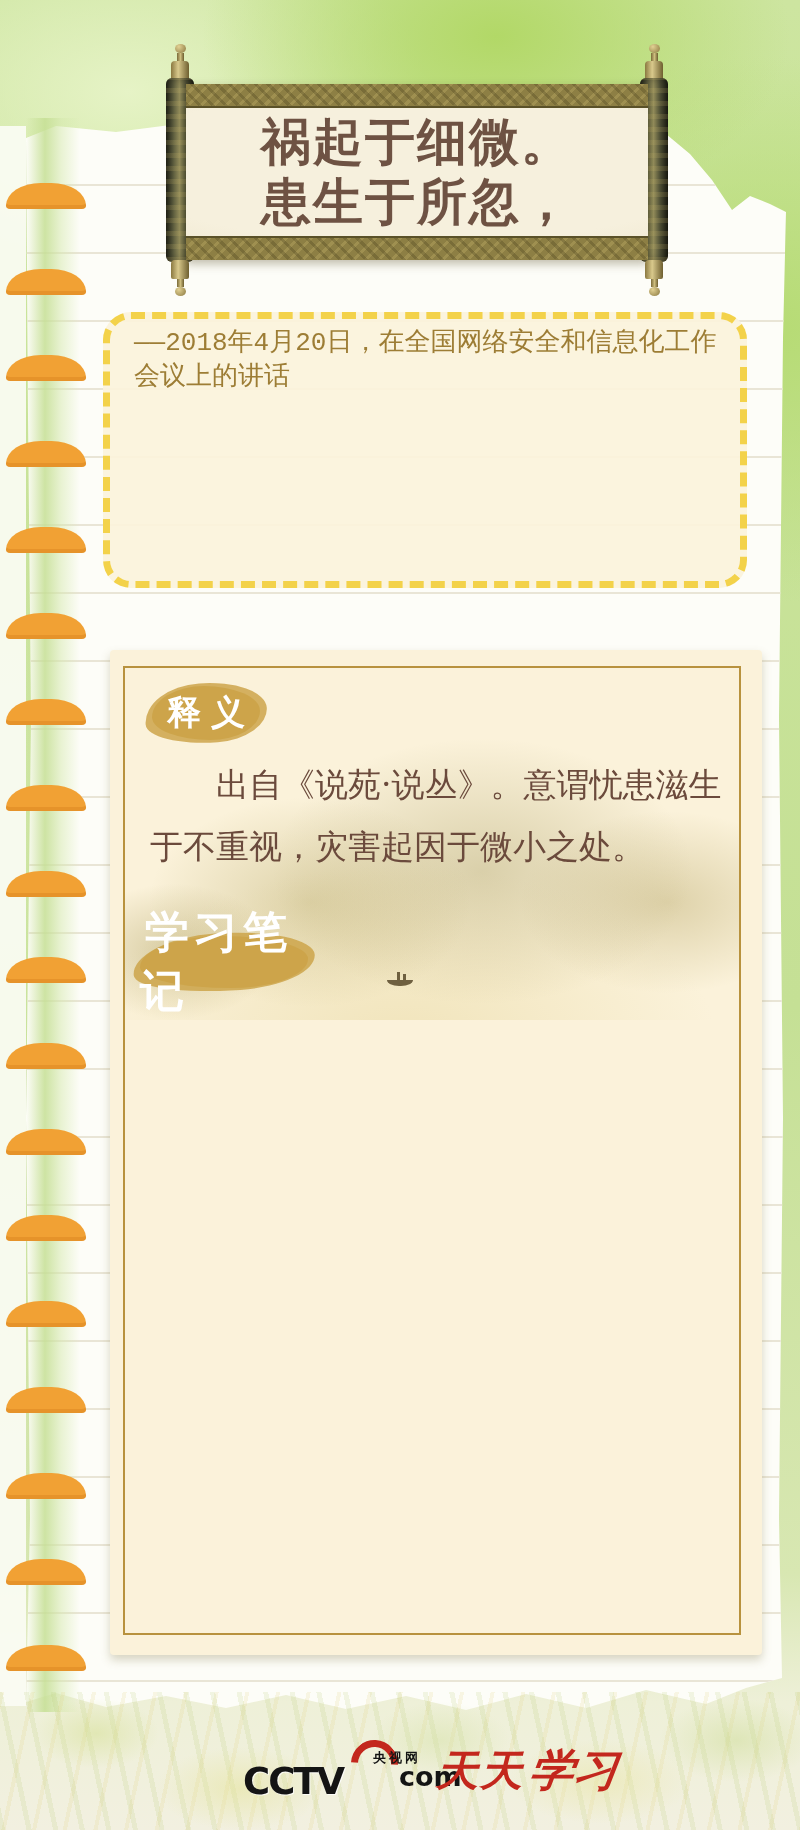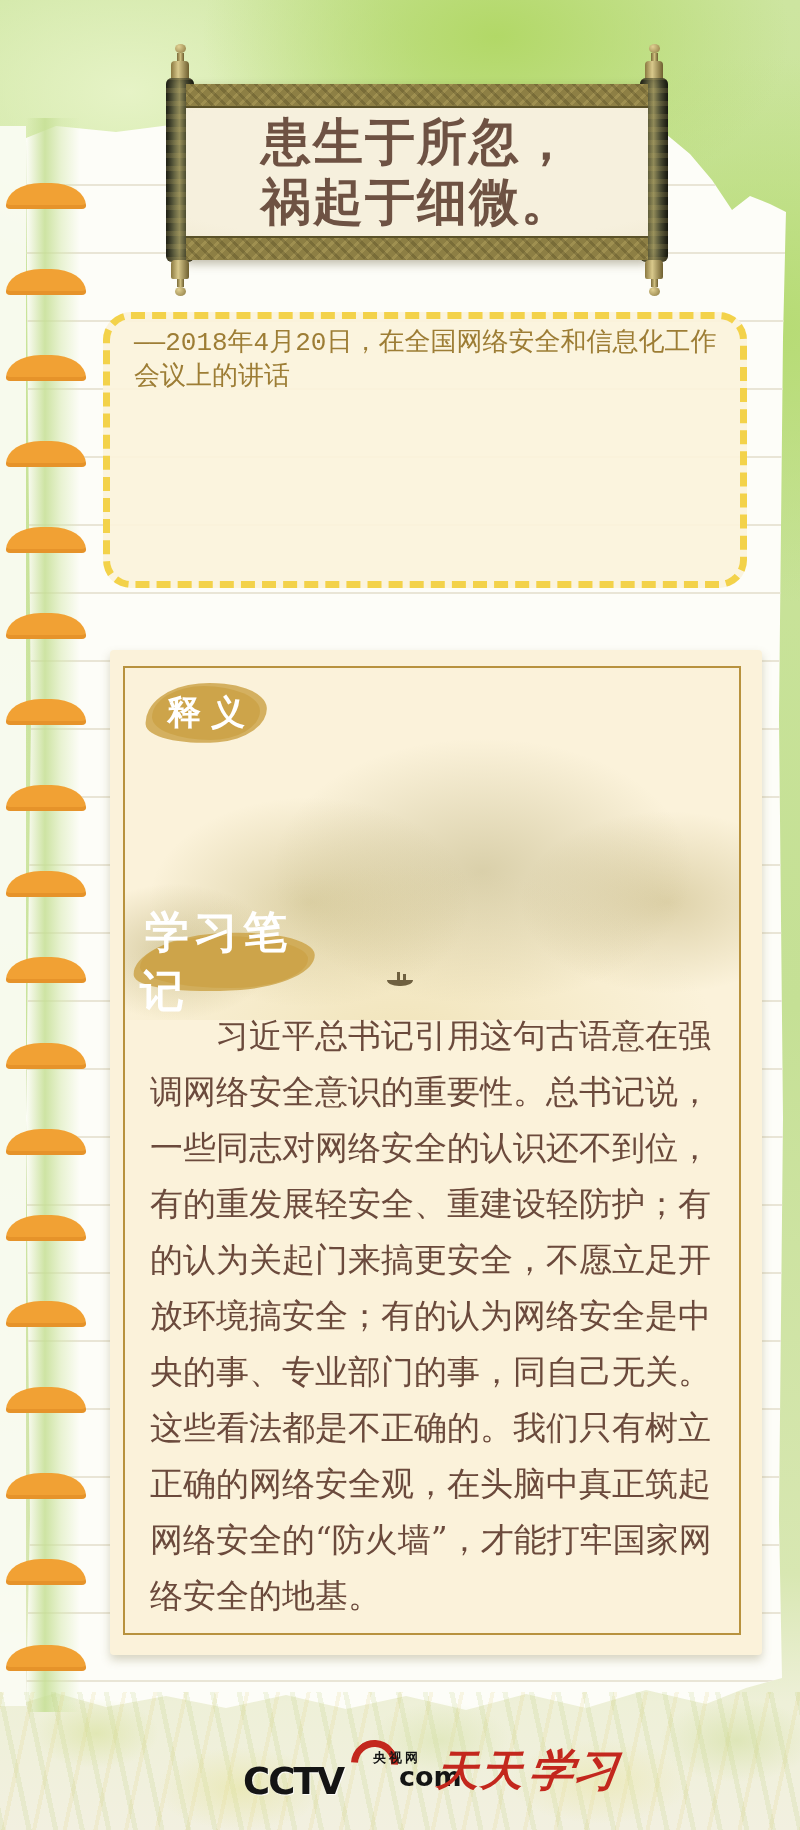--- a/index.html
+++ b/index.html
@@ -156,22 +156,22 @@
   <div class="finial f-tr">
       <div class="knob"></div>
       <div class="stem"></div>
       <div class="cap"></div>
     </div>
   <div class="roller r-l"></div>
   <div class="roller r-r"></div>
   <div class="scroll-body">
     <div class="band b-top"></div>
     <div class="parchment">
+      <div class="scroll-title">祸起于细微。</div>
       <div class="scroll-title">患生于所忽，</div>
-      <div class="scroll-title">祸起于细微。</div>
     </div>
     <div class="band b-bot"></div>
   </div>
   <div class="finial f-b f-bl">
       <div class="knob"></div>
       <div class="stem"></div>
       <div class="cap"></div>
     </div>
   <div class="finial f-b f-br">
       <div class="knob"></div>
@@ -185,24 +185,24 @@
 </div>
 
 <div class="card">
   <div class="mountains">
     <div class="boat"></div>
   </div>
   <div class="card-frame"></div>
   <div class="badge badge1">
     <span>释义</span>
   </div>
+  <p class="body-text sec1">出自《说苑·说丛》。意谓忧患滋生于不重视，灾害起因于微小之处。</p>
   <div class="badge badge2">
     <span>学习笔记</span>
   </div>
-  <p class="body-text sec2">习近平总书记引用这句古语意在强调网络安全意识的重要性。总书记说，一些同志对网络安全的认识还不到位，有的重发展轻安全、重建设轻防护；有的认为关起门来搞更安全，不愿立足开放环境搞安全；有的认为网络安全是中央的事、专业部门的事，同自己无关。这些看法都是不正确的。我们只有树立正确的网络安全观，在头脑中真正筑起网络安全的“防火墙”，才能打牢国家网络安全的地基。</p>
 </div>
 
 <div class="footer-art"></div>
 <div class="cctv-logo">
   <span class="cctv-letters">CCTV</span>
   <span class="cctv-swoosh"></span>
   <span class="cctv-stack">
     <span class="cctv-name">央视网</span>
     <span class="cctv-domain">com</span>
   </span>

